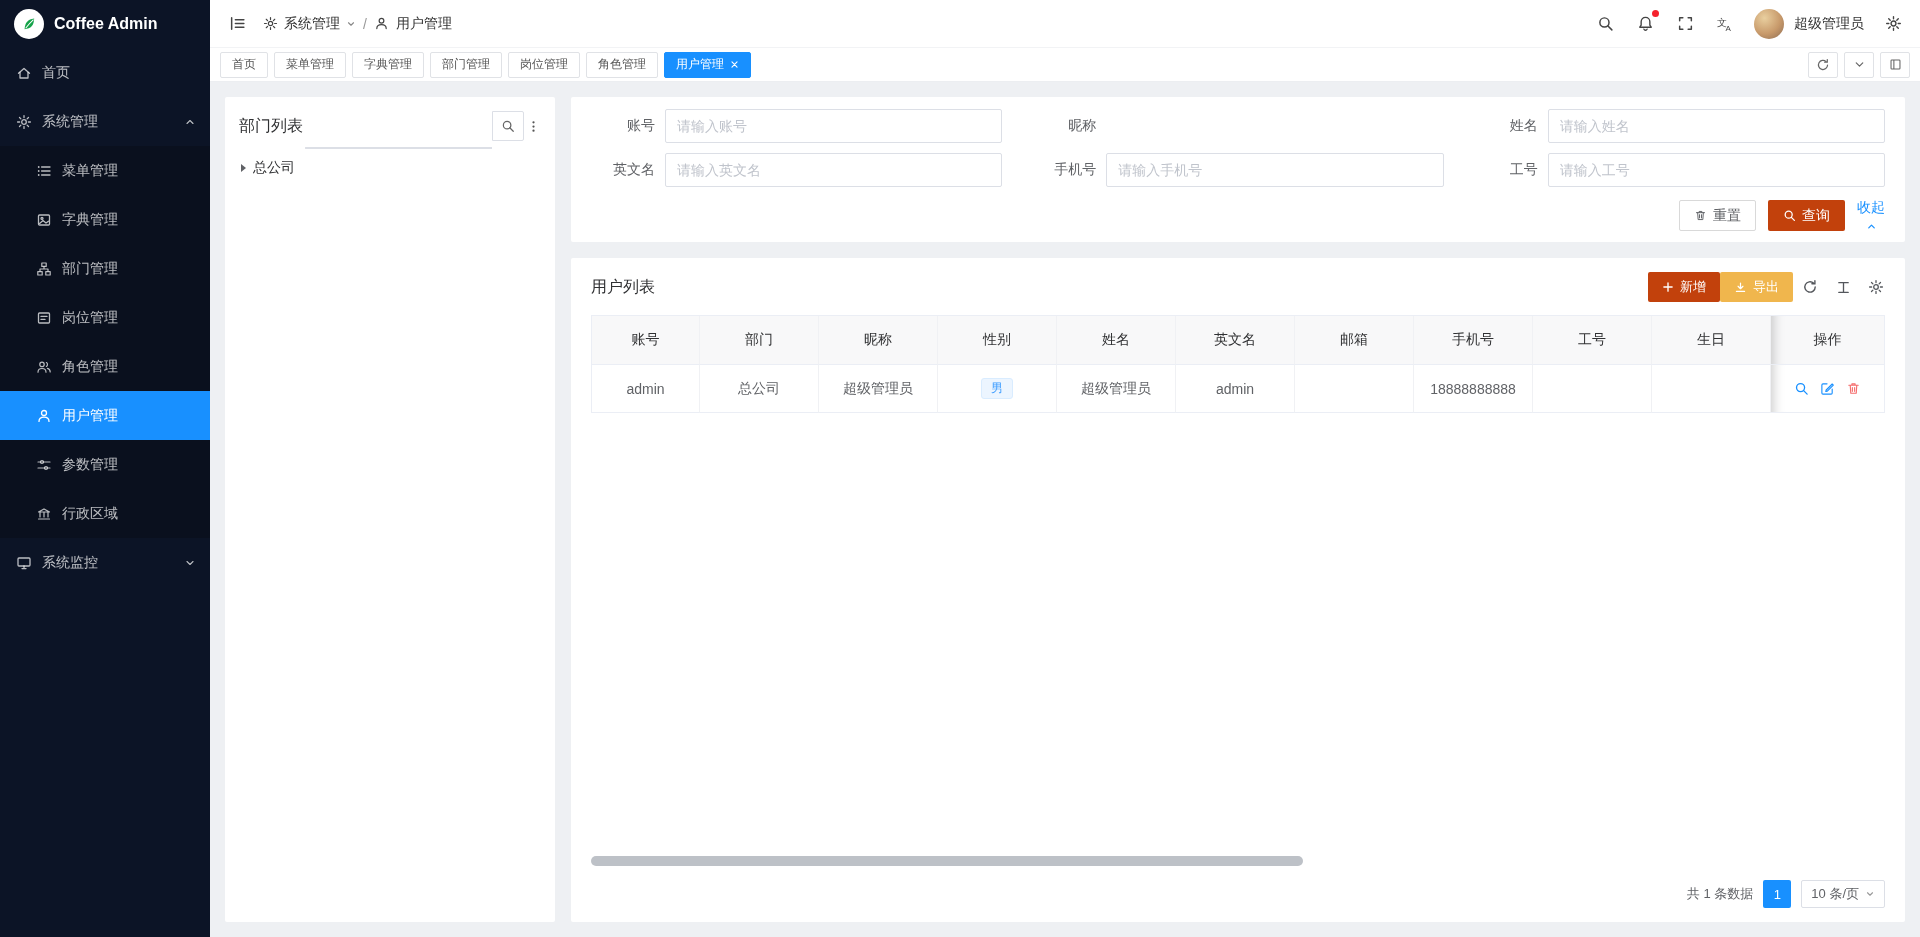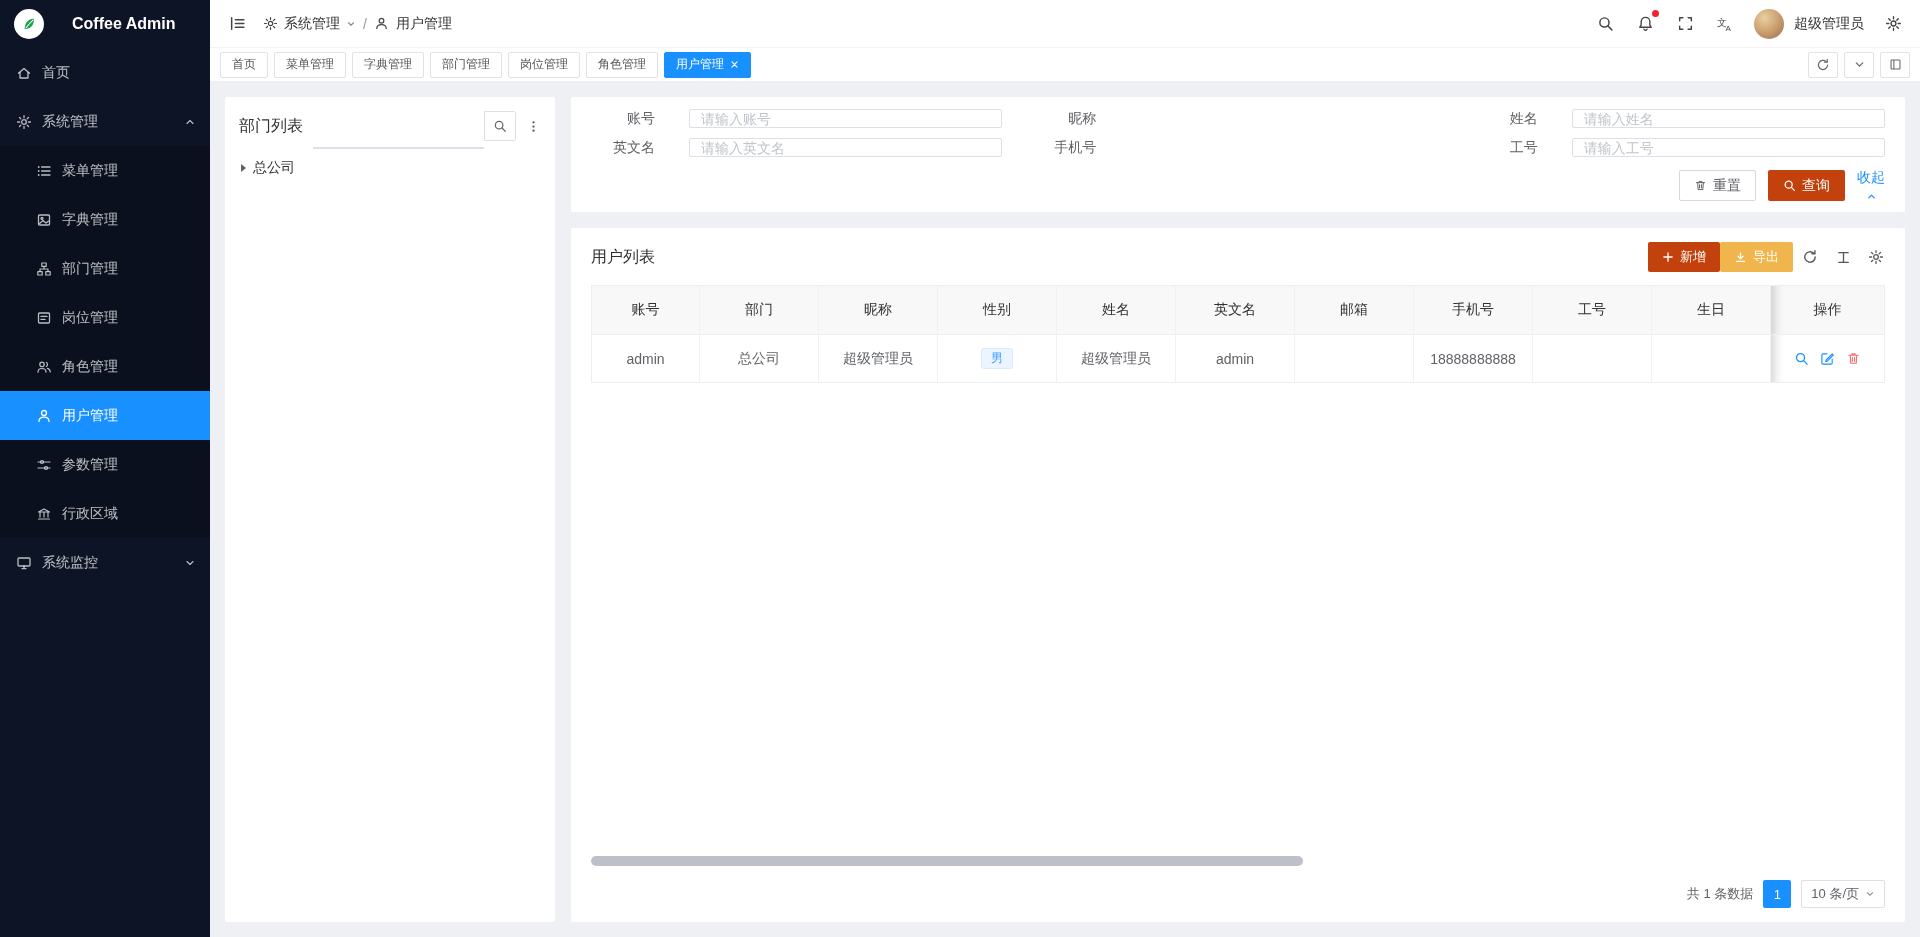--- a/index.html
+++ b/index.html
@@ -2,21 +2,21 @@
 <html><head>
 <meta charset="utf-8">
 <style>
   * { box-sizing:border-box; margin:0; padding:0; }
   html,body { width:1920px; height:937px; }
   body { font-family:"Liberation Sans","DejaVu Sans",sans-serif; font-size:14px; color:#333; background:#eef0f3; overflow:hidden; }
   .app { width:1920px; height:937px; display:flex; }
 
   
   .sidebar { width:210px; background:#0c1426; color:rgba(255,255,255,.72); flex-shrink:0; display:flex; flex-direction:column; }
-  .logo { height:48px; display:flex; align-items:center; gap:28px; padding:0 14px; cursor:pointer;text-align:center; }
+  .logo { height:48px; display:flex; align-items:center; gap:10px; padding:0 14px; cursor:pointer;text-align:center; }
   .logo-icon { width:30px; height:30px; border-radius:50%; background:#fff; display:flex; align-items:center; justify-content:center; flex-shrink:0; }
   .logo-text { color:#fff; font-weight:bold; font-size:16px; white-space:nowrap; }
   .menu { flex:1; overflow:hidden; }
   .menu-item { height:49px; display:flex; align-items:center; gap:10px; padding:0 16px; font-size:14px; cursor:pointer; position:relative; white-space:nowrap; }
   .menu-item .chev { position:absolute; right:14px; display:inline-flex; }
   .submenu { background:#0a101e; }
   .submenu .menu-item { padding-left:36px; }
   .menu-item.active { background:#1890ff; color:#fff; }
   .mi-icon { width:16px; height:16px; display:inline-flex; flex-shrink:0; }
 
@@ -37,37 +37,37 @@
   .tabbar { height:34px; background:#fff; border-bottom:1px solid #eceef1; display:flex; align-items:center; padding:0 10px; gap:6px; flex-shrink:0; }
   .tab { height:26px; display:inline-flex; align-items:center; gap:6px; padding:0 11px; border:1px solid #e0e2e6; background:#fff; font-size:12px; color:#555; border-radius:2px; cursor:pointer; white-space:nowrap; }
   .tab.active { background:#1890ff; border-color:#1890ff; color:#fff; }
   .tab-actions { margin-left:auto; display:flex; align-items:center; }
   .tab-action { width:30px; height:26px; display:flex; align-items:center; justify-content:center; border:1px solid #e0e2e6; border-radius:2px; margin-left:6px; color:#666; background:#fff; cursor:pointer; }
 
   
   .content { flex:1; display:flex; gap:16px; padding:15px 15px 15px 15px; min-height:0; }
 
   .dept-panel { width:330px; background:#fff; border-radius:2px; padding:14px; flex-shrink:0; display:flex; flex-direction:column; gap:12px; }
-  .dept-head { display:flex; align-items:center; gap:10px; }
+  .dept-head { display:flex; align-items:center; gap:2px; }
   .dept-title { font-size:16px; color:#303133; white-space:nowrap; }
   .dept-search { flex:1; display:flex; height:30px; min-width:0; }
   .dept-search input { flex:1; min-width:0; border:1px solid #dcdfe6; border-right:none; border-radius:2px 0 0 2px; padding:0 8px; font-size:13px; outline:none; color:#303133;margin-top:36px; }
   .dept-search input::placeholder { color:#c0c4cc; }
   .dept-search .search-btn { width:32px; border:1px solid #dcdfe6; border-radius:0 2px 2px 0; background:#fff; display:flex; align-items:center; justify-content:center; color:#666; cursor:pointer; }
   .dept-more { color:#555; cursor:pointer; display:inline-flex; }
   .tree-item { display:flex; align-items:center; gap:7px; padding:6px 2px; font-size:14px; color:#303133; cursor:pointer; }
   .caret { width:0; height:0; border-top:4px solid transparent; border-bottom:4px solid transparent; border-left:5px solid #606266; }
 
   .main-col { flex:1; display:flex; flex-direction:column; gap:16px; min-width:0; }
 
   .filter-card { background:#fff; border-radius:2px; padding:12px 20px 10px; flex-shrink:0; }
   .filter-grid { display:grid; grid-template-columns:repeat(3,1fr); column-gap:30px; row-gap:10px; }
   .field { display:flex; align-items:center; min-width:0; }
   .field label { flex:0 0 74px; text-align:right; padding-right:10px; color:#606266; font-size:14px; white-space:nowrap; }
-  .field input { flex:1; height:19px; border:1px solid #dcdfe6; border-radius:2px; padding:0 11px; font-size:14px; color:#303133; outline:none; min-width:0;margin-left:24px; }
+  .field input { flex:1; height:34px; border:1px solid #dcdfe6; border-radius:2px; padding:0 11px; font-size:14px; color:#303133; outline:none; min-width:0; }
   .field input::placeholder { color:#c0c4cc; }
   .filter-actions { display:flex; justify-content:flex-end; align-items:center; gap:12px; margin-top:12px; }
   .btn { height:31px; display:inline-flex; align-items:center; gap:6px; padding:0 14px; border-radius:2px; font-size:14px; cursor:pointer; border:1px solid transparent; white-space:nowrap; }
   .btn-default { background:#fff; border-color:#d9d9d9; color:#606266; }
   .btn-primary { background:#c2410c; color:#fff; }
   .btn-warning { background:#f0b64d; color:#fff; }
   .link-collapse { color:#1890ff; display:inline-flex; align-items:center; gap:4px; font-size:14px; cursor:pointer;flex-direction:column; }
 
   .table-card { background:#fff; border-radius:2px; padding:14px 20px 8px; flex:1; display:flex; flex-direction:column; min-height:0; }
   .table-head { display:flex; align-items:center; }
@@ -399,20 +399,21 @@
             <div class="field">
               <label>姓名</label>
               <input placeholder="请输入姓名" style="">
             </div>
             <div class="field">
               <label>英文名</label>
               <input placeholder="请输入英文名" style="">
             </div>
             <div class="field">
               <label>手机号</label>
+              <input placeholder="请输入手机号" style="">
             </div>
             <div class="field">
               <label>工号</label>
               <input placeholder="请输入工号" style="">
             </div>
           </div>
           <div class="filter-actions">
             <button class="btn btn-default">
               <span>
                 <svg width="13" height="13" viewBox="0 0 16 16" fill="none" stroke="currentColor" stroke-width="1.2" stroke-linecap="round" stroke-linejoin="round">

